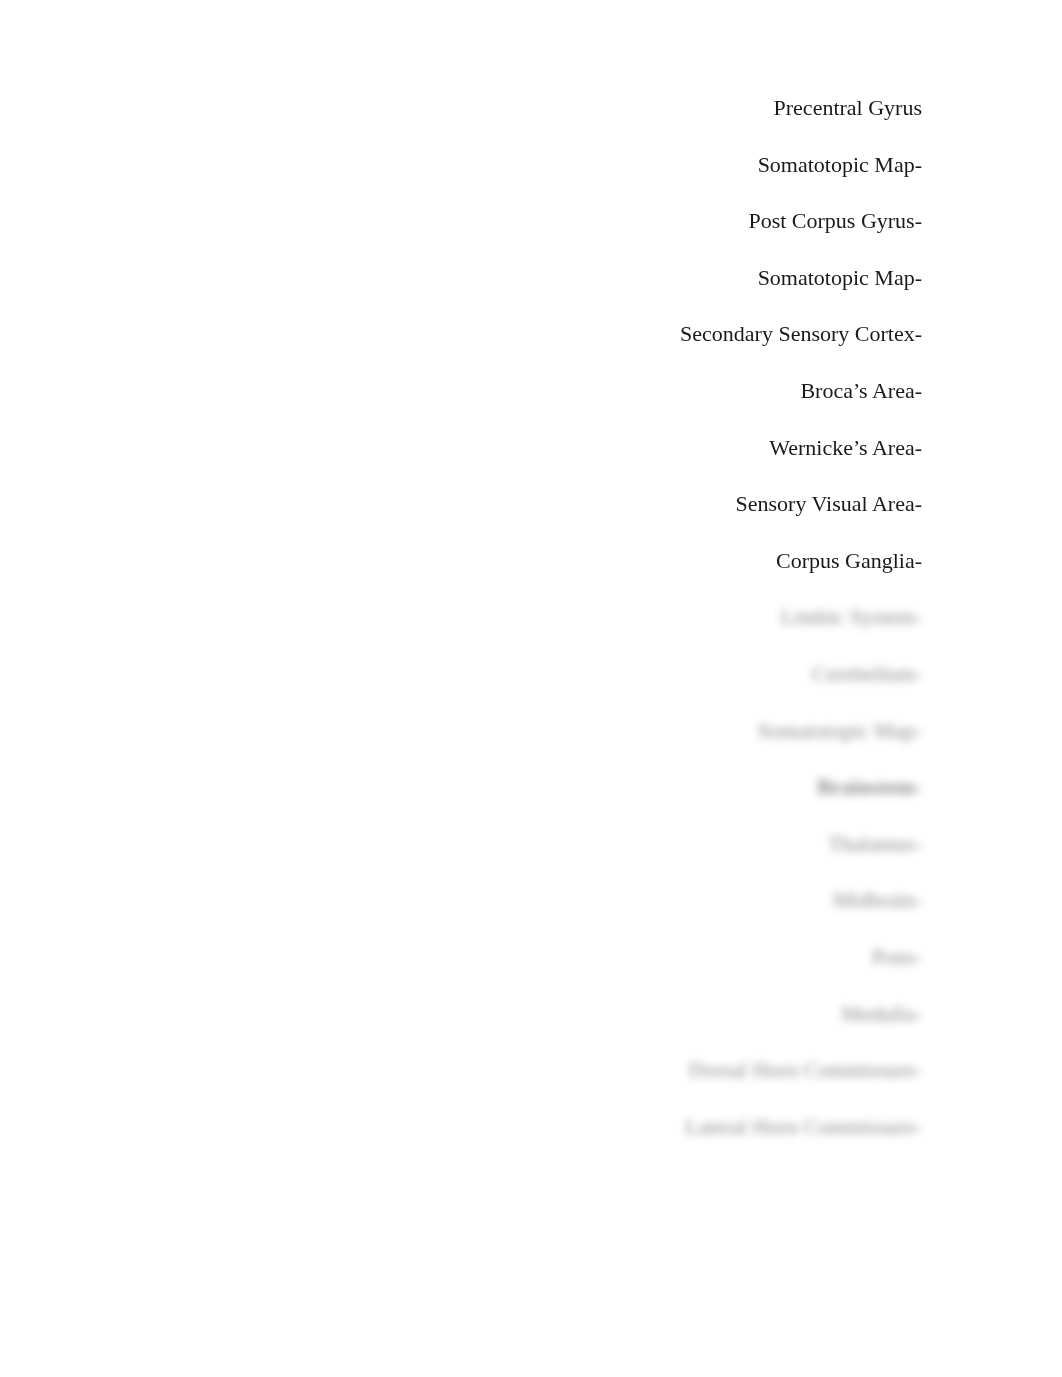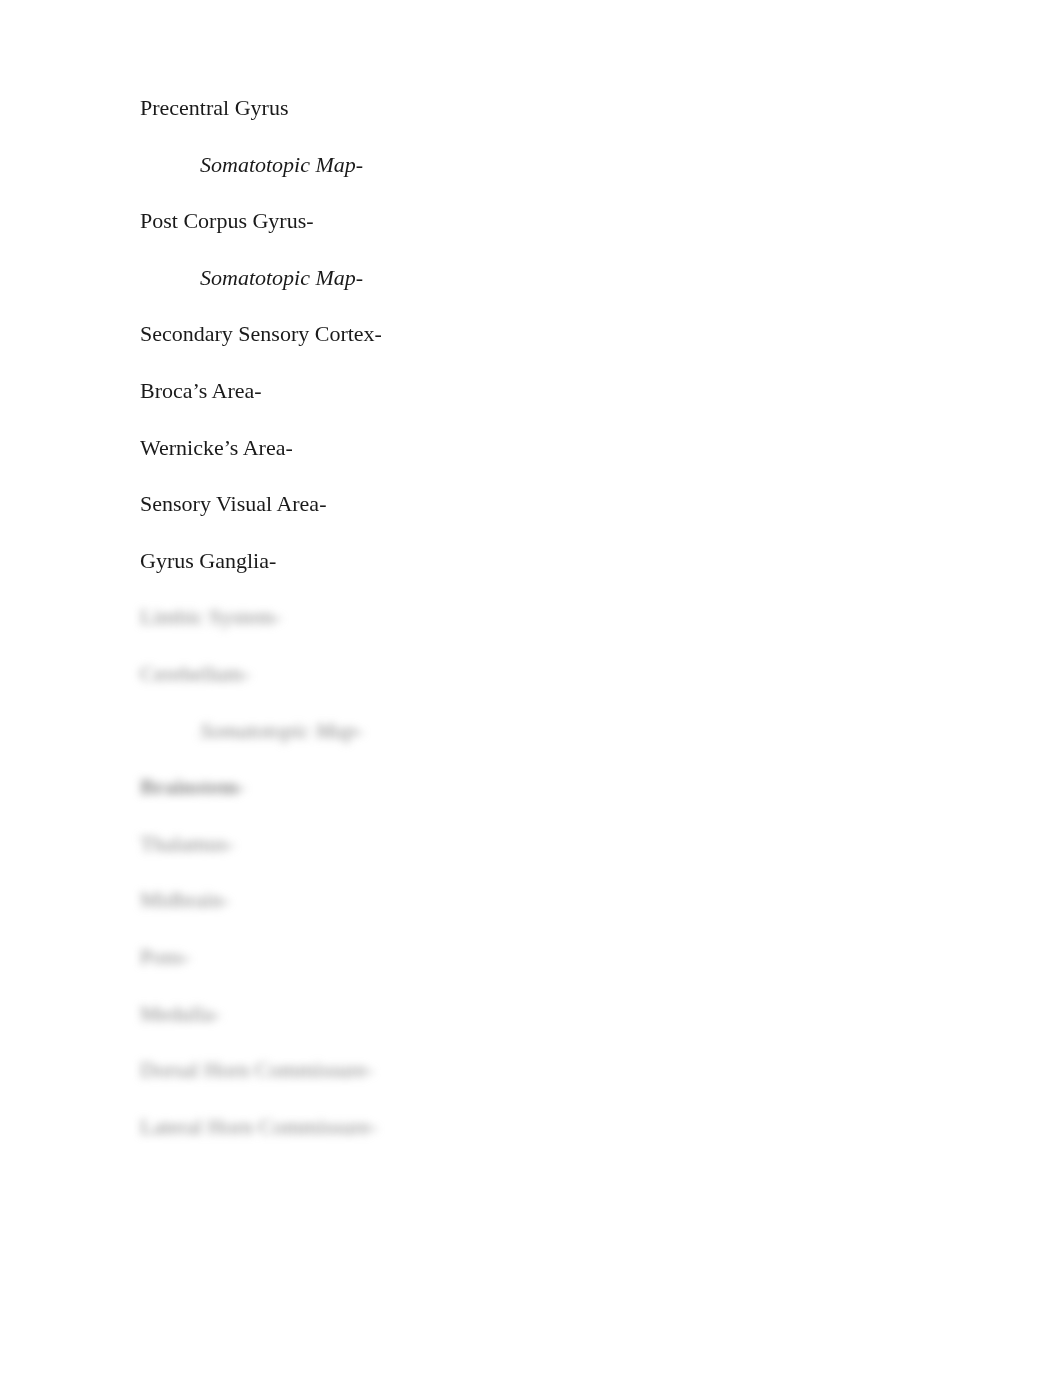--- a/index.html
+++ b/index.html
@@ -1,18 +1,19 @@
 <!DOCTYPE html>
 <html><head>
   <meta charset="utf-8">
   <style>
     * {
       margin: 0;
       padding: 0;
       box-sizing: border-box;
+      text-align: right;
     }
 
     body {
       background-color: #ffffff;
       font-family: Georgia, 'Times New Roman', serif;
       width: 1062px;
       min-height: 1377px;
       padding: 80px 140px;
     }
 
@@ -24,21 +25,20 @@
 
     .list-item {
       font-size: 22px;
       color: #1a1a1a;
       padding: 14px 0;
       line-height: 1.3;
     }
 
     .list-item.indented {
       padding-left: 60px;
-      font-style: italic;
     }
 
     .list-item.blurred {
       filter: blur(4px);
       color: #888888;
       user-select: none;
     }
 
     .list-item.blurred-bold {
       filter: blur(4px);
@@ -52,21 +52,21 @@
 
 <div class="content-list">
 <div class="list-item">Precentral Gyrus</div>
     <div class="list-item indented">Somatotopic Map-</div>
     <div class="list-item">Post Corpus Gyrus-</div>
     <div class="list-item indented">Somatotopic Map-</div>
     <div class="list-item">Secondary Sensory Cortex-</div>
     <div class="list-item">Broca’s Area-</div>
     <div class="list-item">Wernicke’s Area-</div>
     <div class="list-item">Sensory Visual Area-</div>
-    <div class="list-item">Gyrus Ganglia-</div>
+    <div class="list-item">Corpus Ganglia-</div>
     <div class="list-item blurred">Limbic System-</div>
     <div class="list-item blurred">Cerebellum-</div>
     <div class="list-item indented blurred">Somatotopic Map-</div>
     <div class="list-item blurred-bold">Brainstem-</div>
     <div class="list-item blurred">Thalamus-</div>
     <div class="list-item blurred">Midbrain-</div>
     <div class="list-item blurred">Pons-</div>
     <div class="list-item blurred">Medulla-</div>
     <div class="list-item blurred">Dorsal Horn Commissure-</div>
     <div class="list-item blurred">Lateral Horn Commissure-</div>

